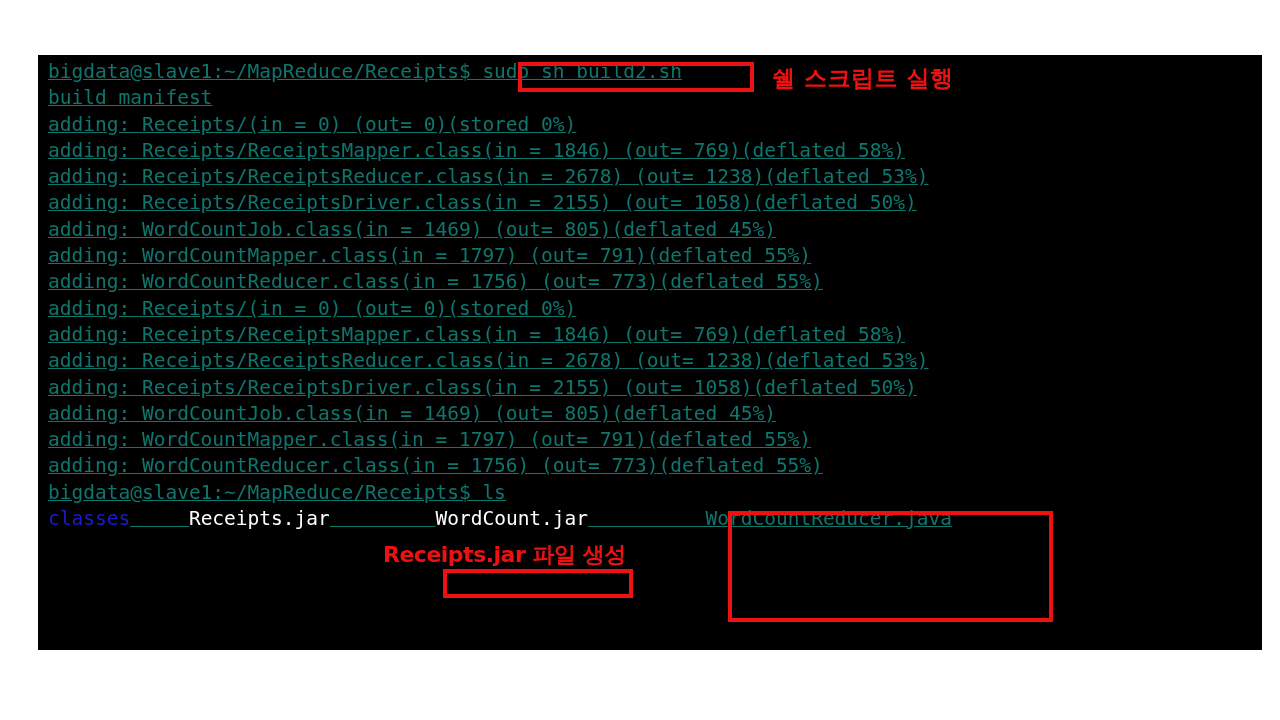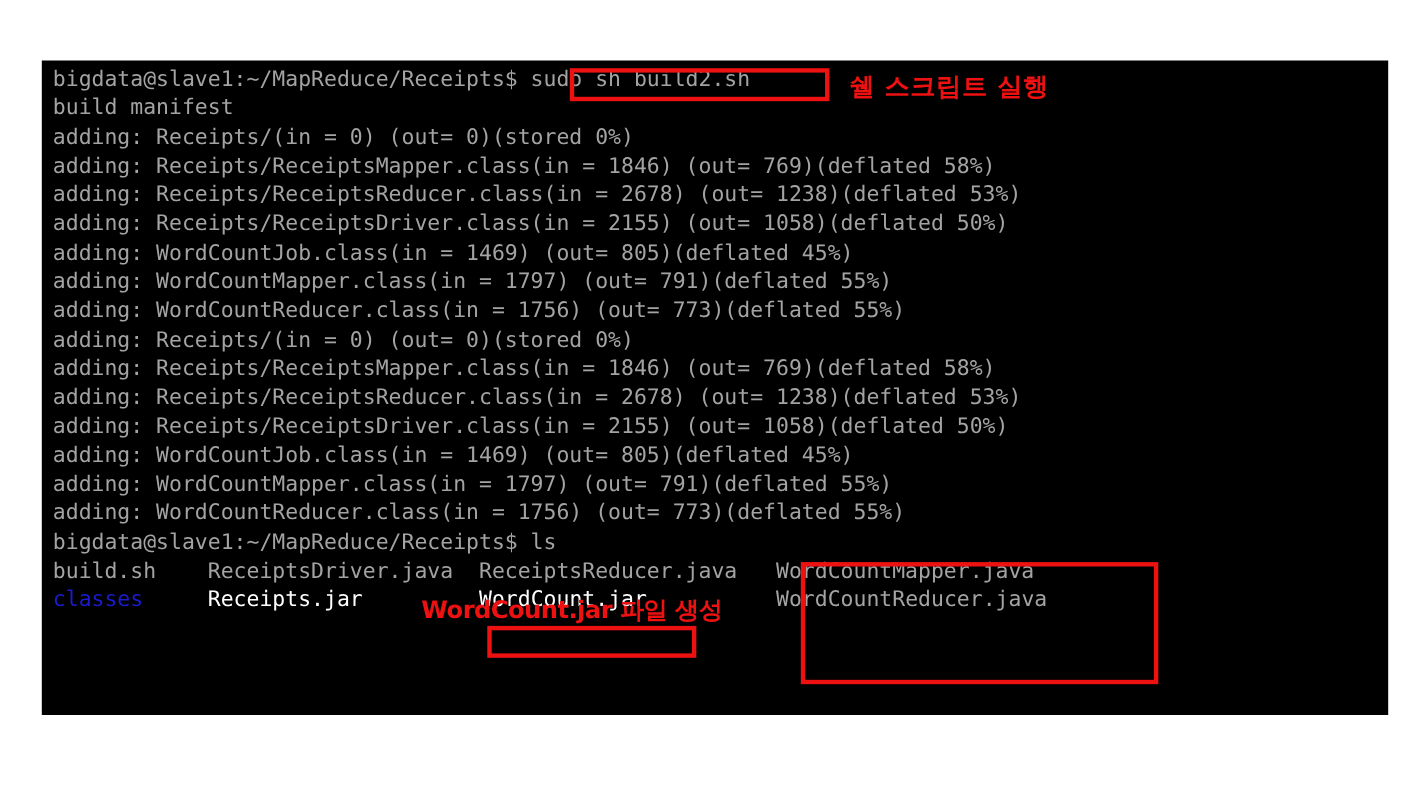--- a/index.html
+++ b/index.html
@@ -34,21 +34,21 @@
   .line {
     font-family: "DejaVu Sans Mono", monospace;
     font-size: 19.5px;
     line-height: 26.3px;
     color: #d4d4d4;
     white-space: pre;
     letter-spacing: 0px;
     height: 26.3px;
   }
 
-  .c-white  { color: #a3a3a3; }
+  .c-white  { color: #0f766e; text-decoration: underline; }
   .c-blue   { color: #1b1bcf; }
   .c-red    { color: #ffffff; }
 
   
   #annotations {
     position: absolute;
     left: 0; top: 0;
     width: 1280px; height: 720px;
     pointer-events: none;
   }
@@ -90,31 +90,30 @@
       <div class="line"><span class="c-white">adding: WordCountMapper.class(in = 1797) (out= 791)(deflated 55%)</span></div>
       <div class="line"><span class="c-white">adding: WordCountReducer.class(in = 1756) (out= 773)(deflated 55%)</span></div>
       <div class="line"><span class="c-white">adding: Receipts/(in = 0) (out= 0)(stored 0%)</span></div>
       <div class="line"><span class="c-white">adding: Receipts/ReceiptsMapper.class(in = 1846) (out= 769)(deflated 58%)</span></div>
       <div class="line"><span class="c-white">adding: Receipts/ReceiptsReducer.class(in = 2678) (out= 1238)(deflated 53%)</span></div>
       <div class="line"><span class="c-white">adding: Receipts/ReceiptsDriver.class(in = 2155) (out= 1058)(deflated 50%)</span></div>
       <div class="line"><span class="c-white">adding: WordCountJob.class(in = 1469) (out= 805)(deflated 45%)</span></div>
       <div class="line"><span class="c-white">adding: WordCountMapper.class(in = 1797) (out= 791)(deflated 55%)</span></div>
       <div class="line"><span class="c-white">adding: WordCountReducer.class(in = 1756) (out= 773)(deflated 55%)</span></div>
       <div class="line"><span class="c-white">bigdata@slave1:~/MapReduce/Receipts$ ls</span></div>
-      <div class="line"><span class="c-white">build.sh    ReceiptsDriver.java  ReceiptsReducer.java   WordCountMapper.java</span></div>
       <div class="line"><span class="c-blue">classes</span><span class="c-white">     </span><span class="c-red">Receipts.jar</span><span class="c-white">         </span><span class="c-red">WordCount.jar</span><span class="c-white">          WordCountReducer.java</span></div>
     </div>
 </div>
 
 <div id="annotations">
 
   <div class="anno-box" id="anno-box-cmd"></div>
 
   <div class="anno-box" id="anno-box-jar"></div>
 
   <div class="anno-box" id="anno-box-wcfiles"></div>
 
   <div class="anno-text" id="anno-text-1">쉘 스크립트 실행</div>
 
 
-  <div class="anno-text" id="anno-text-3">WordCount.jar 파일 생성</div>
+  <div class="anno-text" id="anno-text-3">Receipts.jar 파일 생성</div>
 
 </div>
 
 </body></html>

